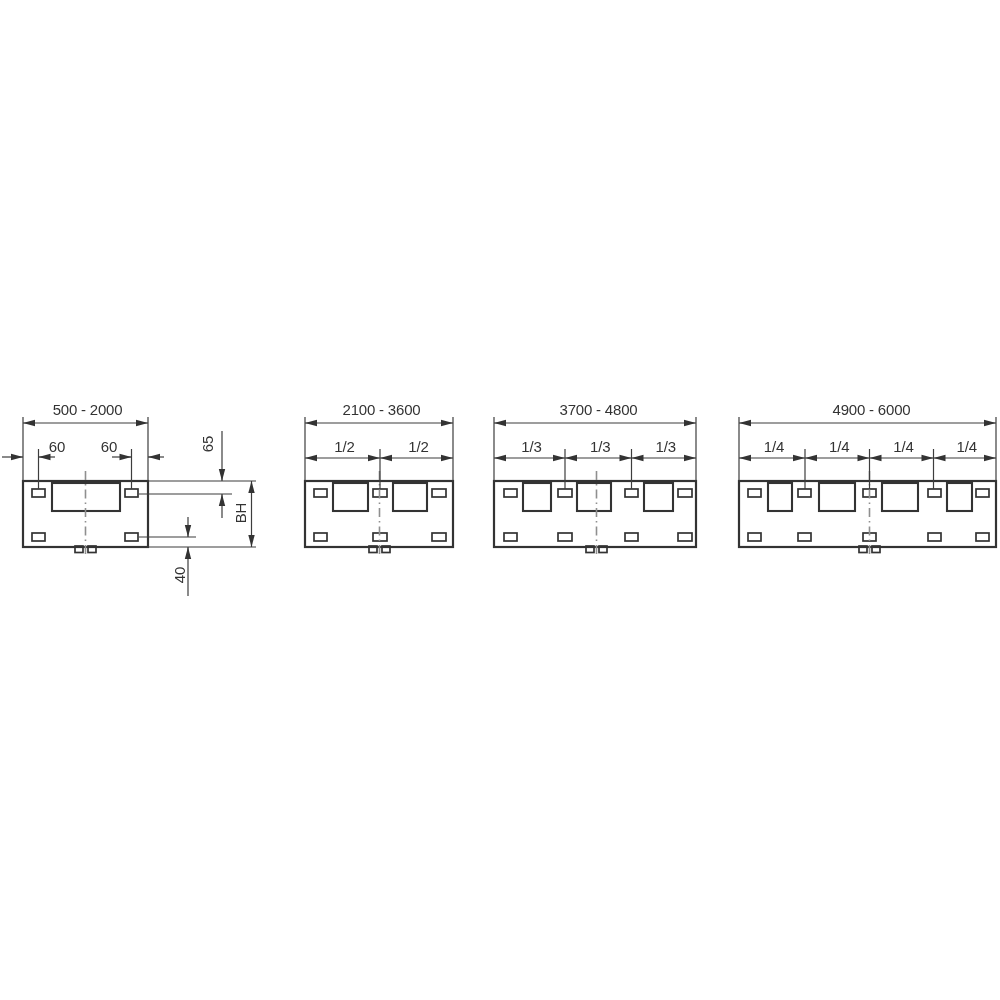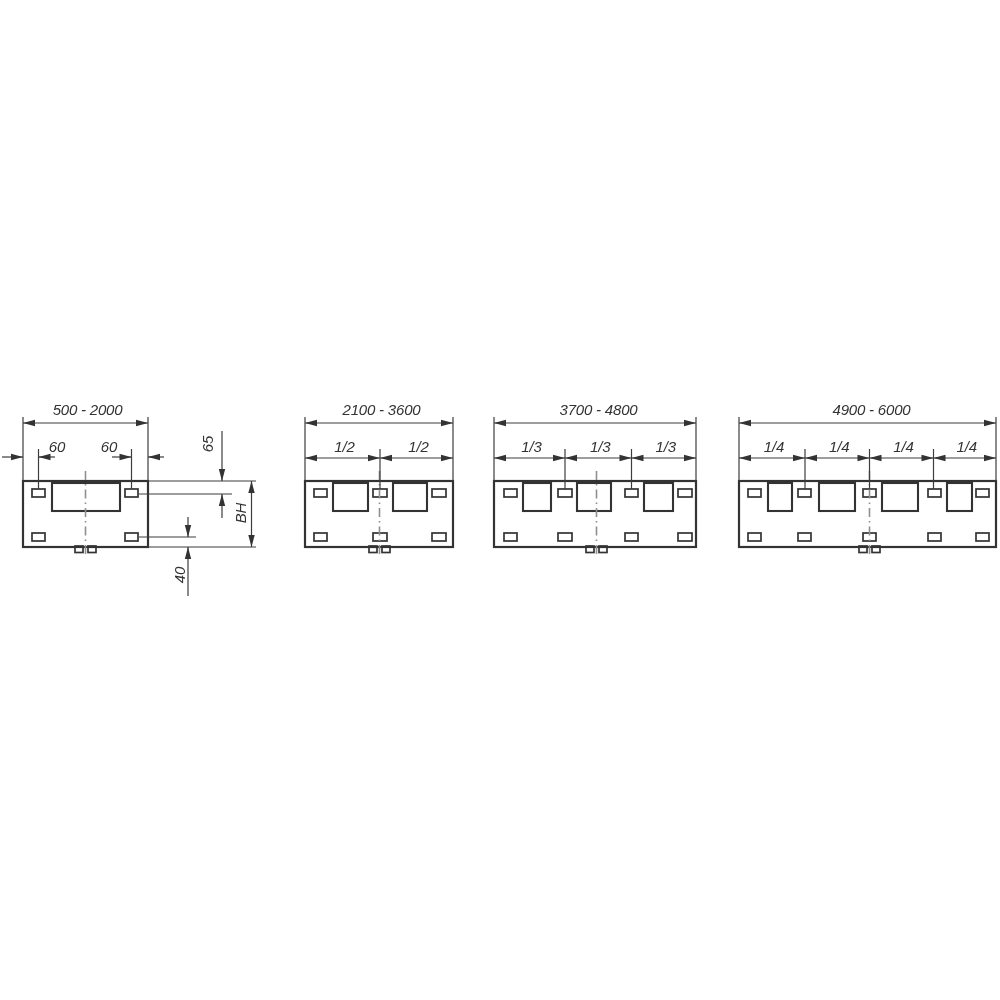--- a/index.html
+++ b/index.html
@@ -5,21 +5,20 @@
   html, body {
     margin: 0; padding: 0;
     width: 1000px; height: 1000px;
     background: #ffffff;
   }
   .stage {
     position: relative;
     width: 1000px; height: 1000px;
     background: #ffffff;
     overflow: hidden;
-    font-style: italic;
   }
   svg { position: absolute; left: 0; top: 0; }
   text {
     font-family: "Liberation Sans", "DejaVu Sans", sans-serif;
     font-size: 15px;
     fill: #333333;
     letter-spacing: -0.2px;
   }
 </style>
 </head>

